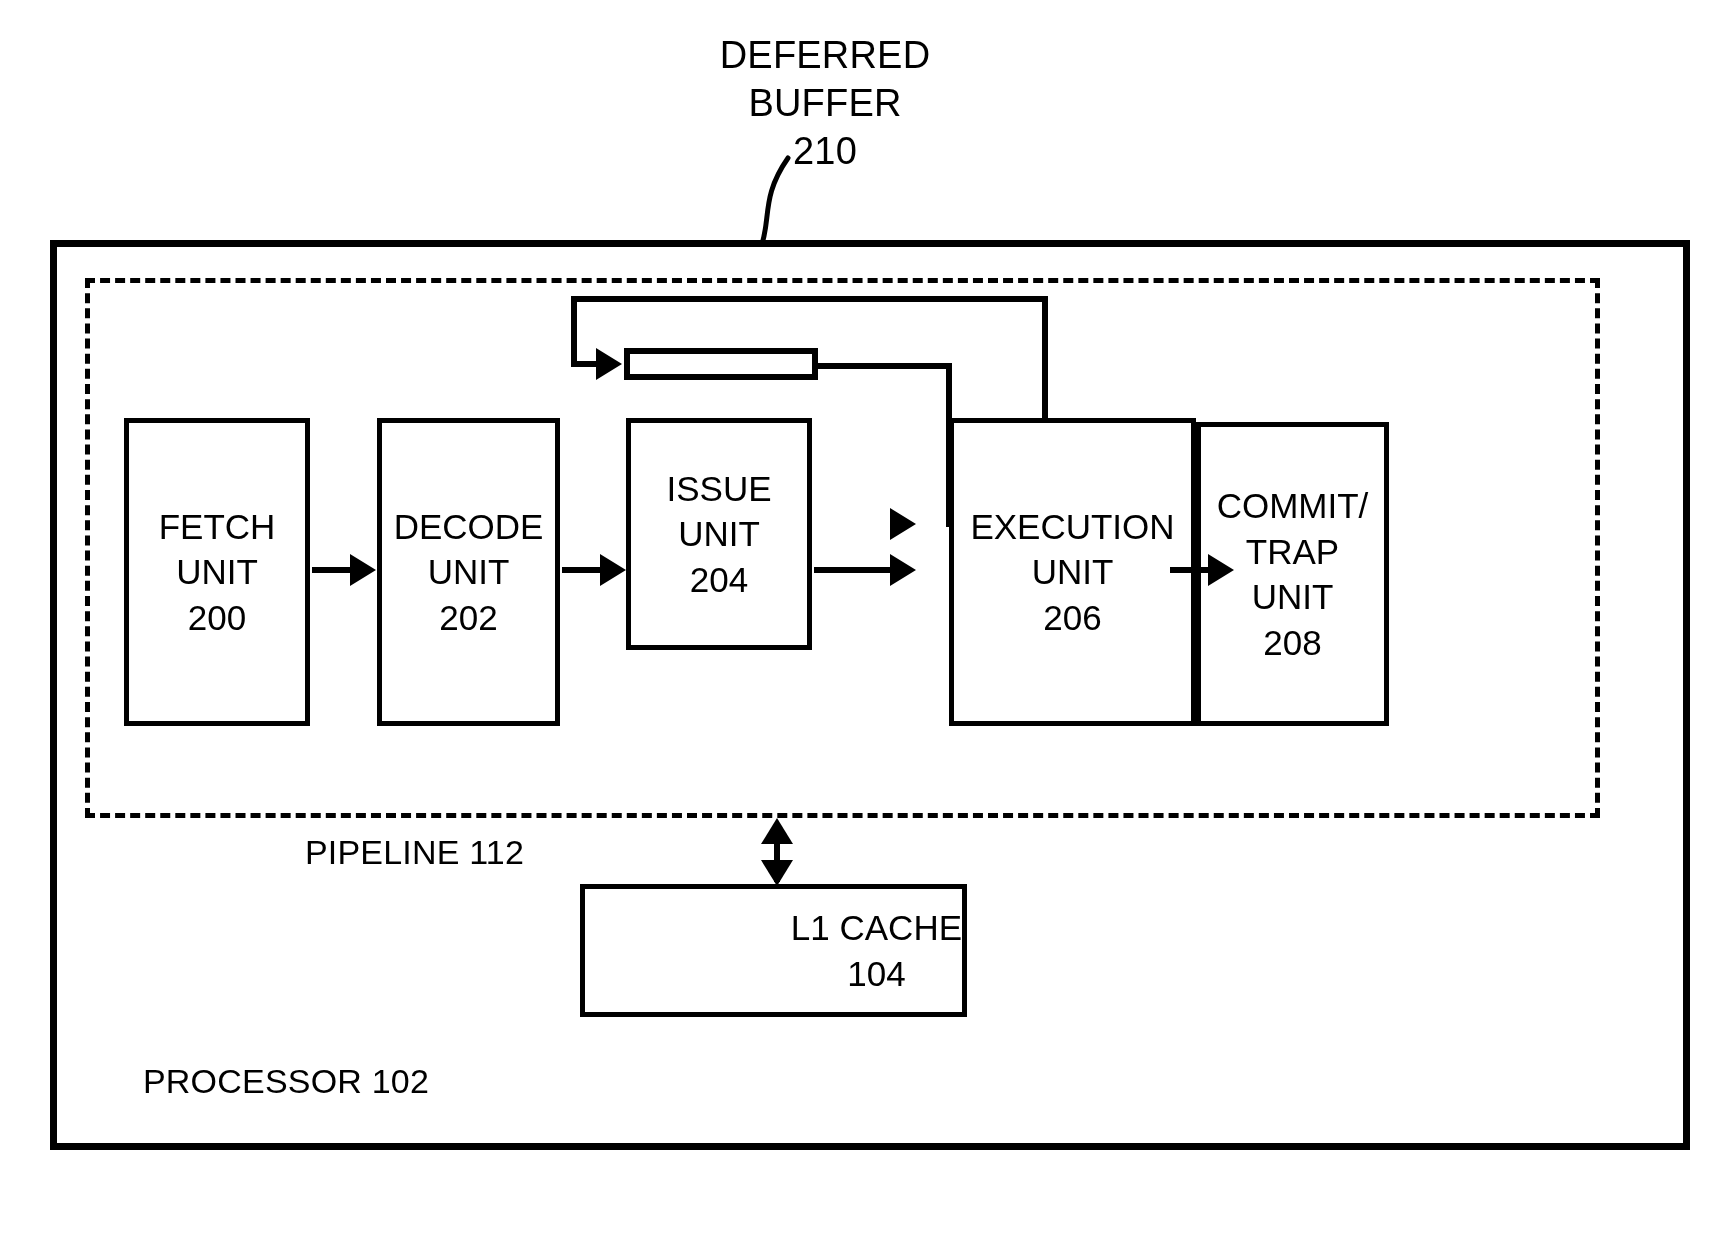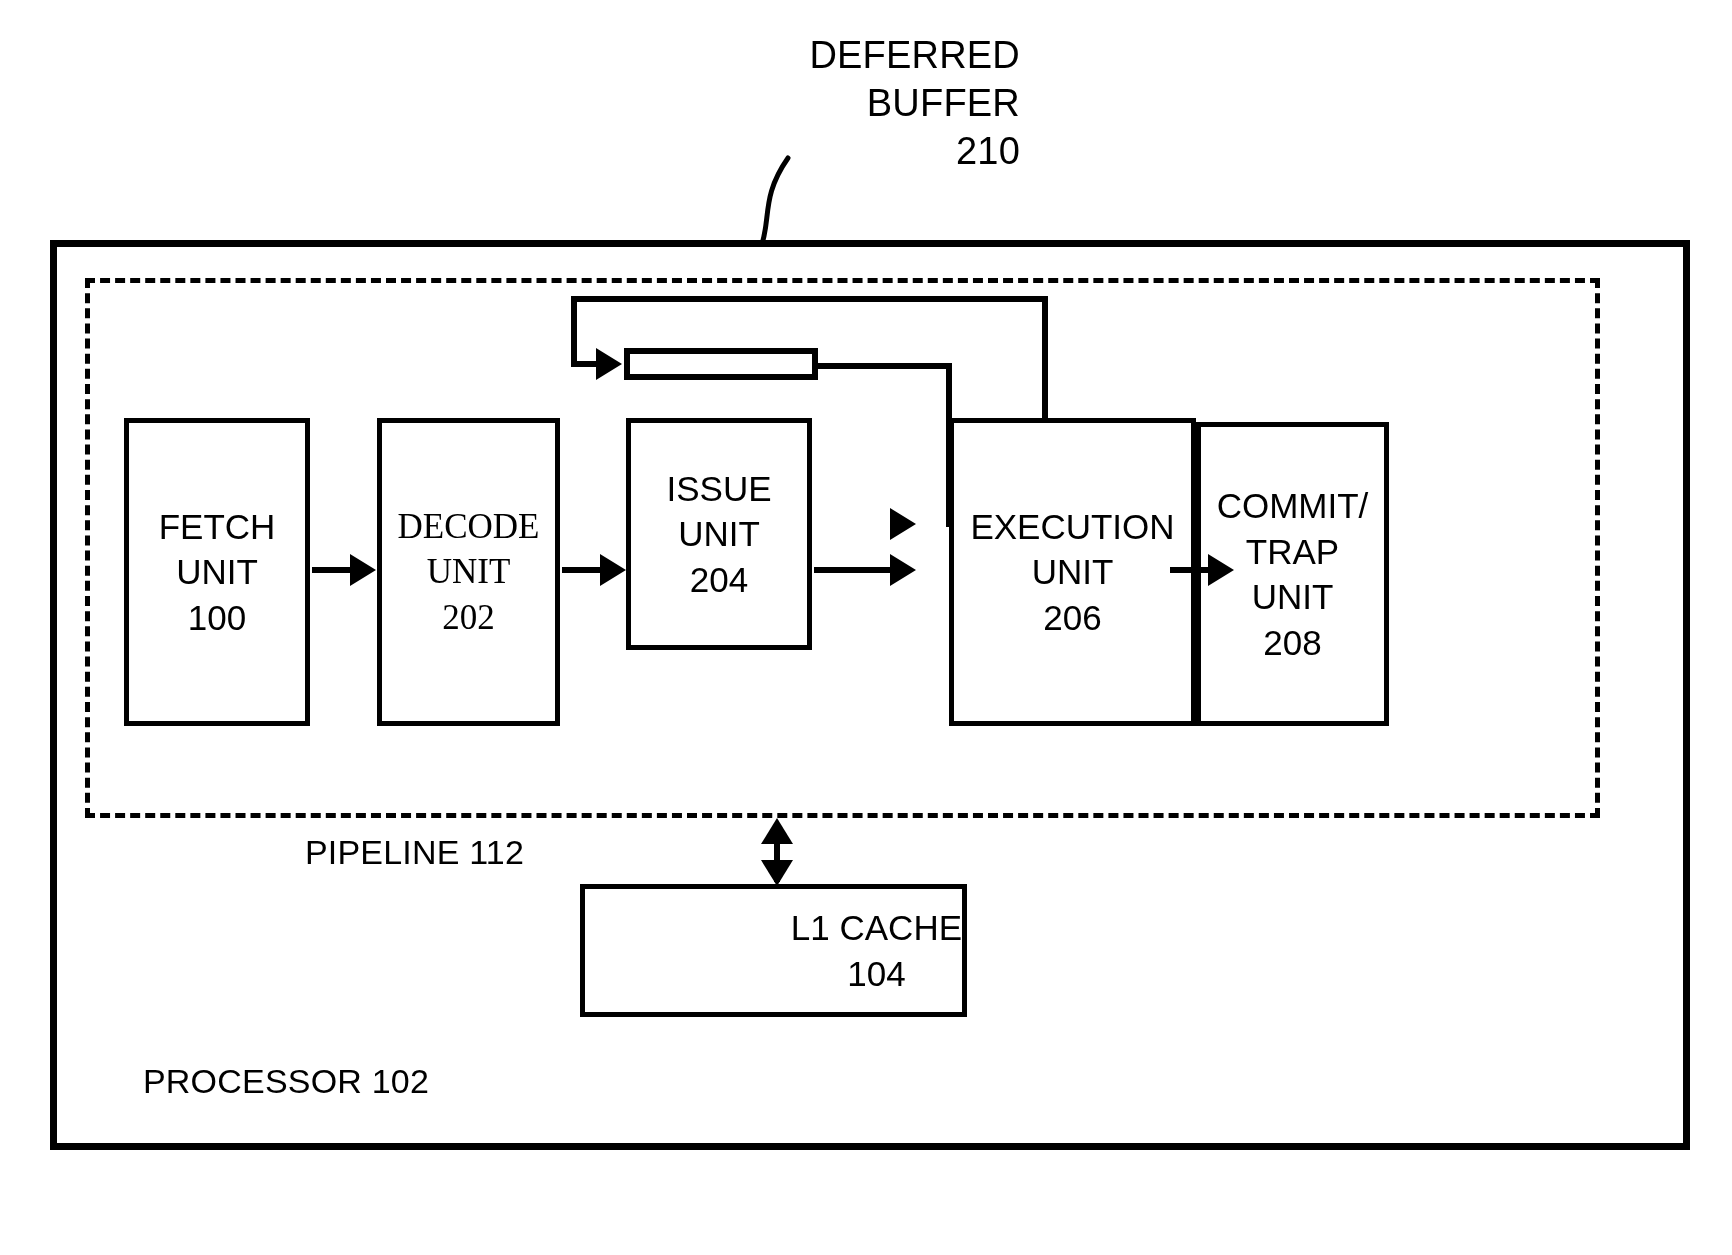--- a/index.html
+++ b/index.html
@@ -28,21 +28,21 @@
     font-weight: 400;
     letter-spacing: 0.2px;
   }
   
   #deferred-title {
     left: 630px;
     top: 32px;
     width: 390px;
     font-size: 38px;
     line-height: 1.26;
-    text-align: right;
+    text-align: center;
   }
   
   #processor-box {
     position: absolute;
     left: 50px;
     top: 240px;
     width: 1640px;
     height: 910px;
     border: 7px solid #000;
     box-sizing: border-box;
@@ -83,21 +83,21 @@
     align-items: center;
     justify-content: center;
   }
   .stage-text {
     font-size: 35px;
     line-height: 1.30;
     text-align: center;
     white-space: pre-line;
   }
   #stage-fetch     { left: 124px;  top: 418px; width: 186px; height: 308px; }
-  #stage-decode    { left: 377px;  top: 418px; width: 183px; height: 308px; font-family: Liberation Serif, serif; }
+  #stage-decode    { left: 377px;  top: 418px; width: 183px; height: 308px; }
   #stage-issue     { left: 626px;  top: 418px; width: 186px; height: 232px; }
   #stage-execution { left: 921px;  top: 418px; width: 247px; height: 308px; margin-left: 28px; }
   #stage-commit    { left: 1196px; top: 422px; width: 193px; height: 304px; }
 
   
   #deferred-buffer {
     position: absolute;
     left: 624px;
     top: 348px;
     width: 194px;
@@ -197,21 +197,21 @@
 
   <div class="hline" style="left:816px; top:363px; width:136px;"></div>
   <div class="vline" style="left:946px; top:363px; height:164px;"></div>
   <div class="hline" style="left:946px; top:521px; width:46px;"></div>
   <div class="arrow-right" style="left:890px; top:508px;"></div>
   <div class="hline" style="left:946px; top:521px; width:0px;"></div>
 
   <div class="stage" id="stage-fetch">
     <div class="stage-text">FETCH
 UNIT
-100</div>
+200</div>
   </div>
 
   <div class="stage" id="stage-decode">
     <div class="stage-text">DECODE
 UNIT
 202</div>
   </div>
 
   <div class="stage" id="stage-issue">
     <div class="stage-text">ISSUE

